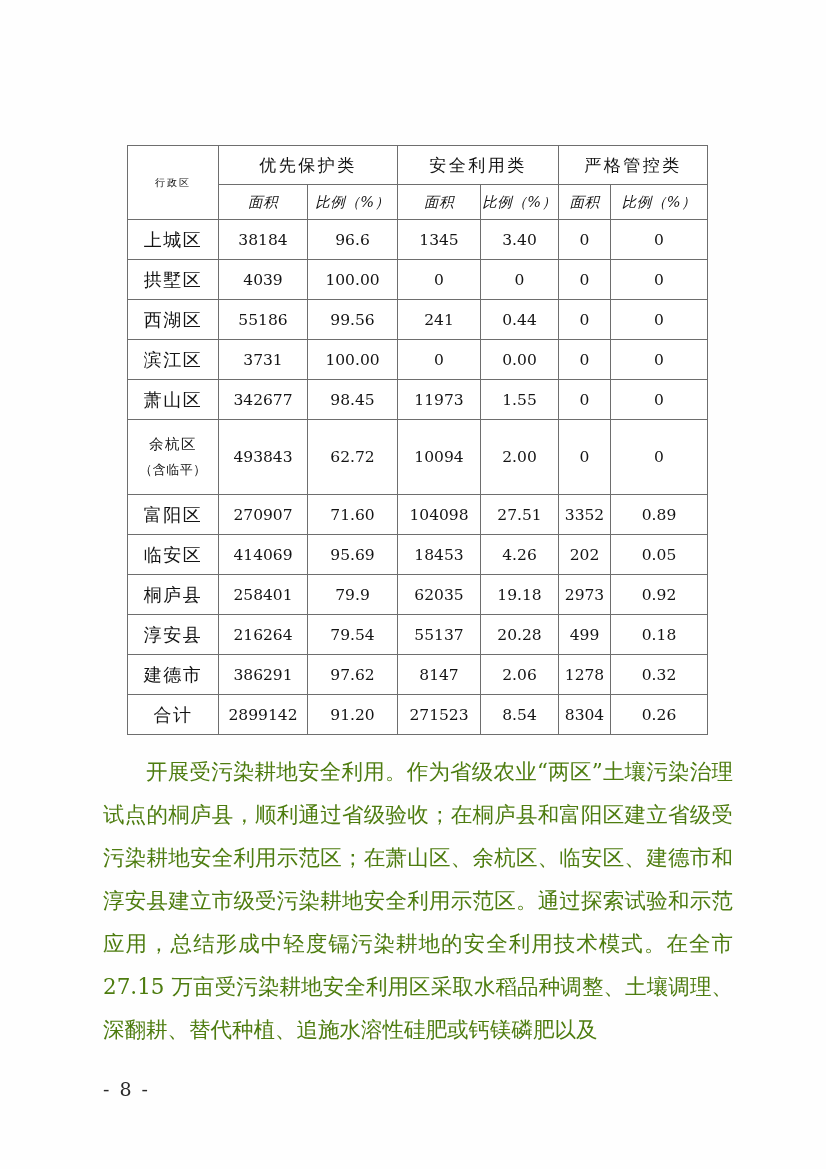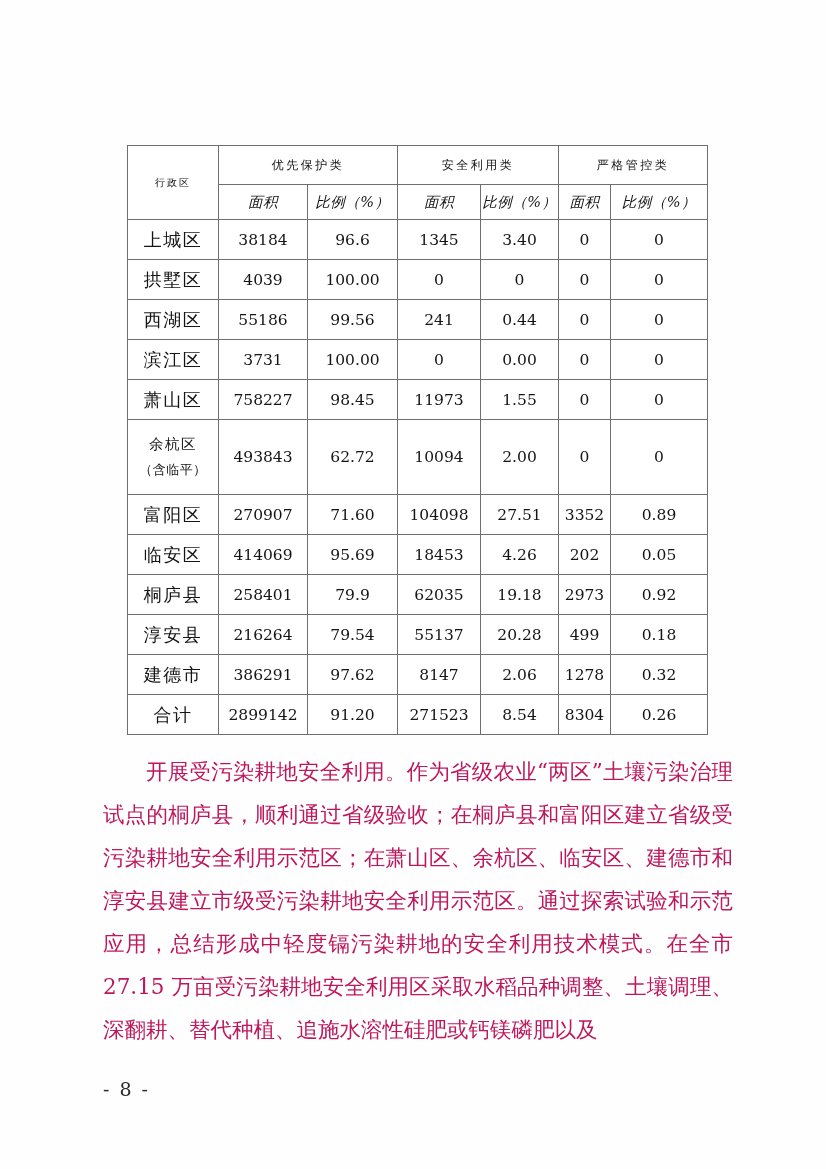--- a/index.html
+++ b/index.html
@@ -51,21 +51,21 @@
     padding: 0;
   }
 
   
   table.data-table {
     border: 1px solid #4a4a4a;
   }
 
   .hdr-group {
     height: 38px;
-    font-size: 12px;
+    font-size: 17px;
     letter-spacing: 2.5px;
   }
   .hdr-sub {
     height: 34px;
     font-size: 14.5px;
     letter-spacing: 0.5px;
     font-style: italic;
   }
   .hdr-region {
     font-size: 10px;
@@ -113,21 +113,21 @@
   .body-text {
     position: absolute;
     left: 103px;
     top: 750px;
     width: 630px;
     font-size: 21.5px;
     line-height: 43px;
     text-align: justify;
     text-justify: inter-ideograph;
     letter-spacing: 0px;
-    color: #be185d;
+    color: #4d7c0f;
     font-family: "DejaVu Serif", "Liberation Serif", serif;
     text-indent: 2em;
   }
 
   
   .page-footer {
     position: absolute;
     left: 103px;
     top: 1078px;
     font-size: 19px;
@@ -200,21 +200,21 @@
             <td class="cell region-cell">滨江区</td>
             <td class="cell num-cell">3731</td>
             <td class="cell num-cell">100.00</td>
             <td class="cell num-cell">0</td>
             <td class="cell num-cell">0.00</td>
             <td class="cell num-cell">0</td>
             <td class="cell num-cell">0</td>
           </tr>
           <tr>
             <td class="cell region-cell">萧山区</td>
-            <td class="cell num-cell">758227</td>
+            <td class="cell num-cell">342677</td>
             <td class="cell num-cell">98.45</td>
             <td class="cell num-cell">11973</td>
             <td class="cell num-cell">1.55</td>
             <td class="cell num-cell">0</td>
             <td class="cell num-cell">0</td>
           </tr>
           <tr>
             <td class="cell region-cell tall-region"><span>余杭区</span><span class="region-sub">（含临平）</span></td>
             <td class="cell num-cell tall-num">493843</td>
             <td class="cell num-cell tall-num">62.72</td>

